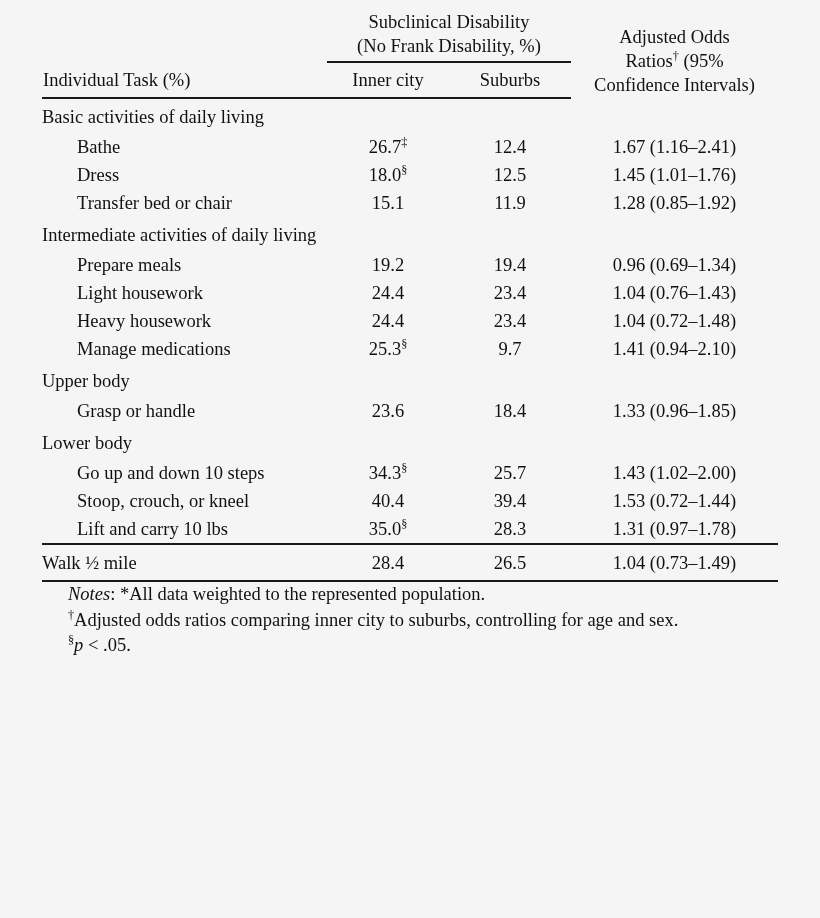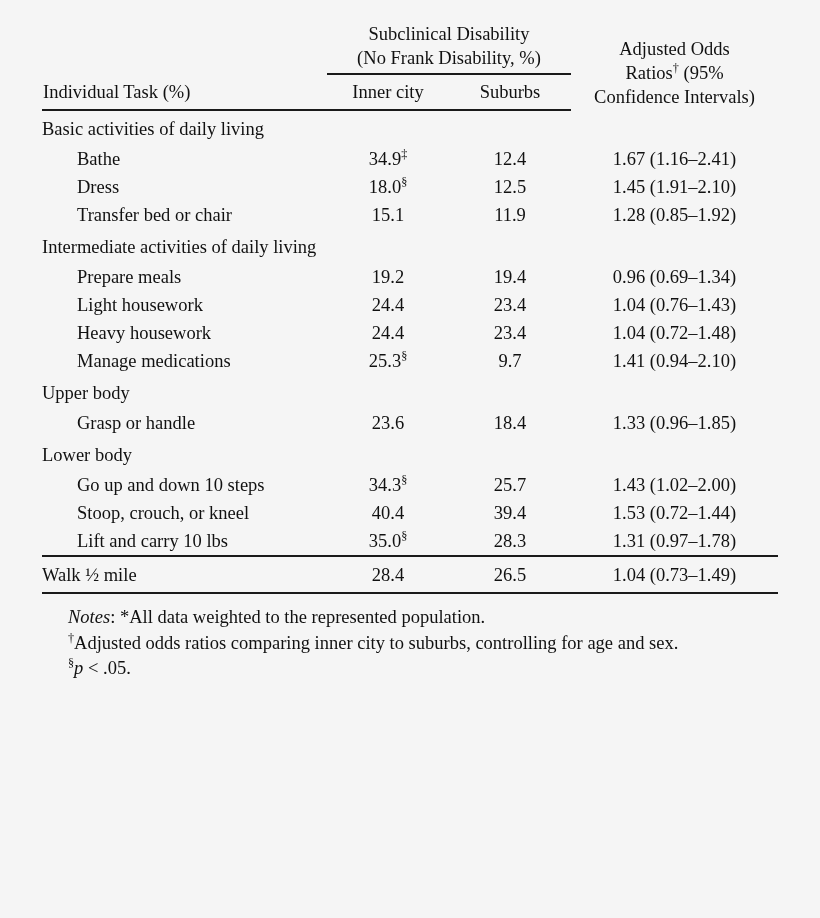--- a/index.html
+++ b/index.html
@@ -13,21 +13,21 @@
     font-family: "Liberation Serif", "DejaVu Serif", serif;
     color: #111111;
     overflow: hidden;
   }
 
   .page {
     position: relative;
     width: 820px;
     height: 918px;
     box-sizing: border-box;
-    padding: 12px 42px;
+    padding: 0 42px;
   }
 
   table.tbl {
     width: 736px;
     border-collapse: collapse;
     table-layout: fixed;
     font-size: 18.5px;
   }
 
   col.c-task    { width: 285px; }
@@ -98,21 +98,20 @@
     vertical-align: super;
     line-height: 0;
   }
 
   
   .val { position: relative; }
 
   
   .notes {
     width: 736px;
-    margin-top: 11px;
     font-size: 18.5px;
     line-height: 1.33;
   }
   .notes p {
     margin: 0 0 1px 0;
     text-indent: 26px;
   }
   .notes em { font-style: italic; }
   .notes .ital { font-style: italic; }
   sup.fn {
@@ -156,29 +155,29 @@
 
     <tbody id="tbody">
         <tr class="group">
           <td class="task">Basic activities of daily living</td>
           <td class="num"></td>
           <td class="num"></td>
           <td class="or"></td>
         </tr>
         <tr class="item">
           <td class="task">Bathe</td>
-          <td class="num"><span class="val">34.9</span><sup class="mark">‡</sup></td>
+          <td class="num"><span class="val">26.7</span><sup class="mark">‡</sup></td>
           <td class="num">12.4</td>
           <td class="or">1.67 (1.16–2.41)</td>
         </tr>
         <tr class="item">
           <td class="task">Dress</td>
           <td class="num"><span class="val">18.0</span><sup class="mark">§</sup></td>
           <td class="num">12.5</td>
-          <td class="or">1.45 (1.91–2.10)</td>
+          <td class="or">1.45 (1.01–1.76)</td>
         </tr>
         <tr class="item">
           <td class="task">Transfer bed or chair</td>
           <td class="num"><span class="val">15.1</span></td>
           <td class="num">11.9</td>
           <td class="or">1.28 (0.85–1.92)</td>
         </tr>
         <tr class="group">
           <td class="task">Intermediate activities of daily living</td>
           <td class="num"></td>

